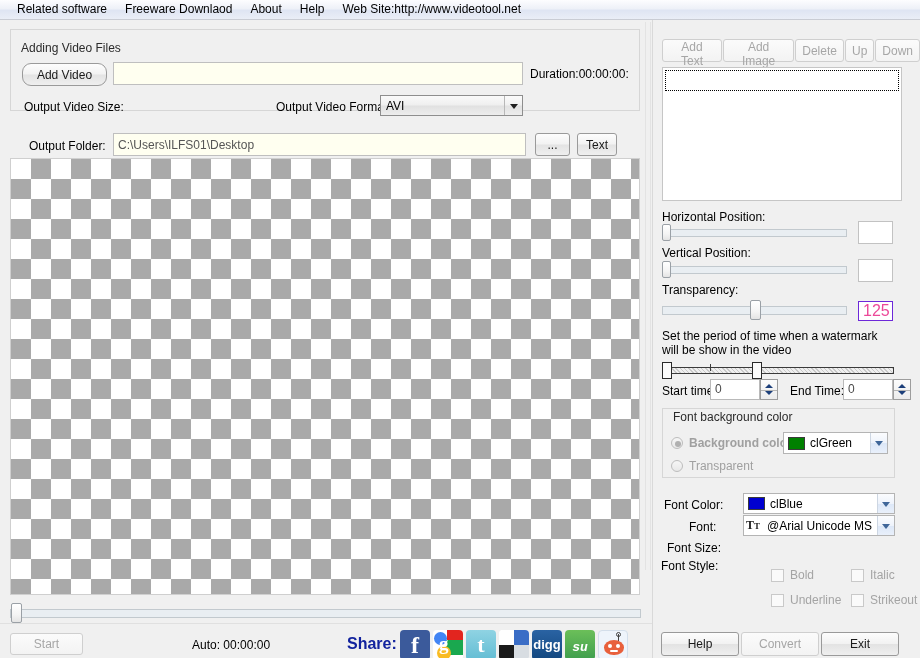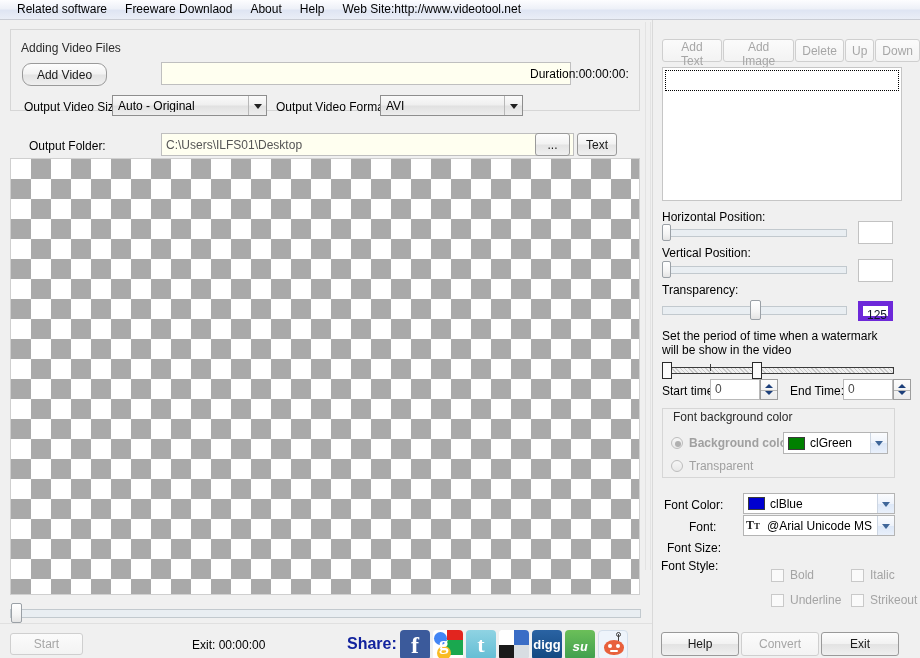--- a/index.html
+++ b/index.html
@@ -42,21 +42,21 @@
     font-family:"Liberation Sans", sans-serif; font-size:12px; color:#1a1a1a;
     text-align:center; cursor:default; padding:0;
   }
   .btn.disabled { color:#a6a6a6; border-color:#cfcfcf;
     background:linear-gradient(to bottom,#fbfbfb 0%,#f3f3f3 100%); }
 
   #add-video-btn { position:absolute; left:22px; top:43px; width:85px; height:23px;border-radius:9px; }
 
   .textfield {
     background:#fffff0; border:1px solid #bfbfbf;
-    font-size:12px; color:#555; padding:2px 4px; line-height:17px;margin-left:48px;
+    font-size:12px; color:#555; padding:2px 4px; line-height:17px;
   }
   #video-path-field { position:absolute; left:113px; top:42px; width:410px; height:23px; }
   #duration-label { position:absolute; left:530px; top:47px; font-size:12px; white-space:nowrap; }
 
   .lbl { position:absolute; font-size:12px; color:#000; white-space:nowrap; }
 
   .combo {
     position:absolute; background:#fff; border:1px solid #b4b4b4;
     display:flex; align-items:center; font-size:12px;
   }
@@ -194,21 +194,21 @@
   #vpos-slider .track { height:8px; margin-top:-4px; }
   #vpos-slider .thumb { left:0px; width:9px; height:17px; margin-top:-9px; }
   #vpos-box { position:absolute; left:205px; top:239px; width:35px; height:23px;
               background:#fff; border:1px solid #c2c2c2; }
 
   #trans-label { left:9px; top:263px; }
   #trans-slider { left:9px; top:279px; width:185px; height:22px; }
   #trans-slider .track { height:9px; margin-top:-4px; }
   #trans-slider .thumb { left:88px; width:11px; height:20px; margin-top:-10px; }
   #trans-box { position:absolute; left:205px; top:281px; width:35px; height:20px;
-               background:#fff; border:5px solid #6d28d9; font-size:12px; color:#0f172a;
+               background:#fff; border:1px solid #6d28d9; font-size:16px; color:#ec4899;
                padding-left:4px; line-height:18px; }
 
   #period-text { position:absolute; left:9px; top:309px; width:233px; font-size:12px; line-height:14px; }
 
   #period-slider { position:absolute; left:9px; top:338px; width:232px; height:20px; }
   #period-slider .ptrack {
     position:absolute; left:0; right:0; top:9px; height:7px;
     background-color:#efefef;
     background-image:repeating-linear-gradient(45deg,#c9c9c9 0 1px, transparent 1px 3px);
     border:1px solid #3a3a3a;
@@ -296,24 +296,20 @@
     <div class="groupbox"></div>
     <div class="grouptitle">Adding Video Files</div>
 
     <button class="btn" id="add-video-btn">Add Video</button>
 
     <input class="textfield" id="video-path-field" value="" style="">
 
     <div id="duration-label">Duration:00:00:00:</div>
 
     <div class="lbl" id="out-size-label">Output Video Size:</div>
-    <div class="combo gray3d" id="out-size-combo">
-      <div class="cval">Auto - Original</div>
-      <div class="carrow"></div>
-    </div>
 
     <div class="lbl" id="out-format-label">Output Video Format:</div>
     <div class="combo gray3d" id="out-format-combo">
       <div class="cval">AVI</div>
       <div class="carrow"></div>
     </div>
 
     <div class="lbl" id="out-folder-label">Output Folder:</div>
     <input class="textfield" id="out-folder-field" value="C:\Users\ILFS01\Desktop" style="">
     <button class="btn" id="browse-btn">...</button>
@@ -322,21 +318,21 @@
     <div class="preview"></div>
 
     <div class="trackbar" id="seek-slider">
       <div class="track"></div>
       <div class="thumb"></div>
     </div>
 
     <div class="sep-bottom"></div>
 
     <button class="btn disabled" id="pause-btn">Start</button>
-    <div id="time-label">Exit: 00:00:00</div>
+    <div id="time-label">Auto: 00:00:00</div>
     <div id="share-label">Share:</div>
 
     <div class="share-icons">
       <div class="sicon si-fb"><span>f</span></div>
       <div class="sicon si-gg">
         <div class="gg-wrap">
           <div class="gg-red"></div>
             <div class="gg-grn"></div>
             <div class="gg-blue"></div>
             <div class="gg-yel"></div>

